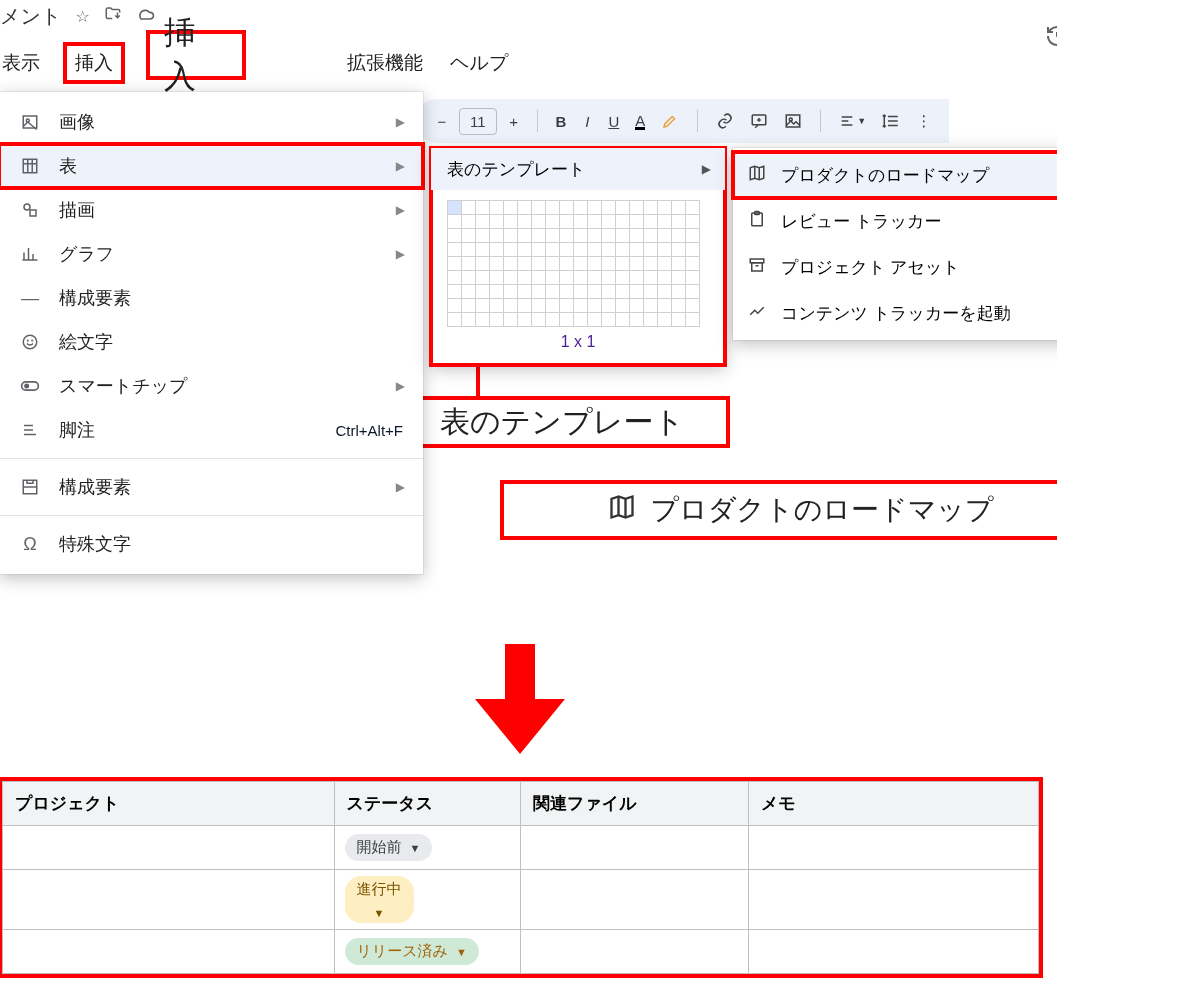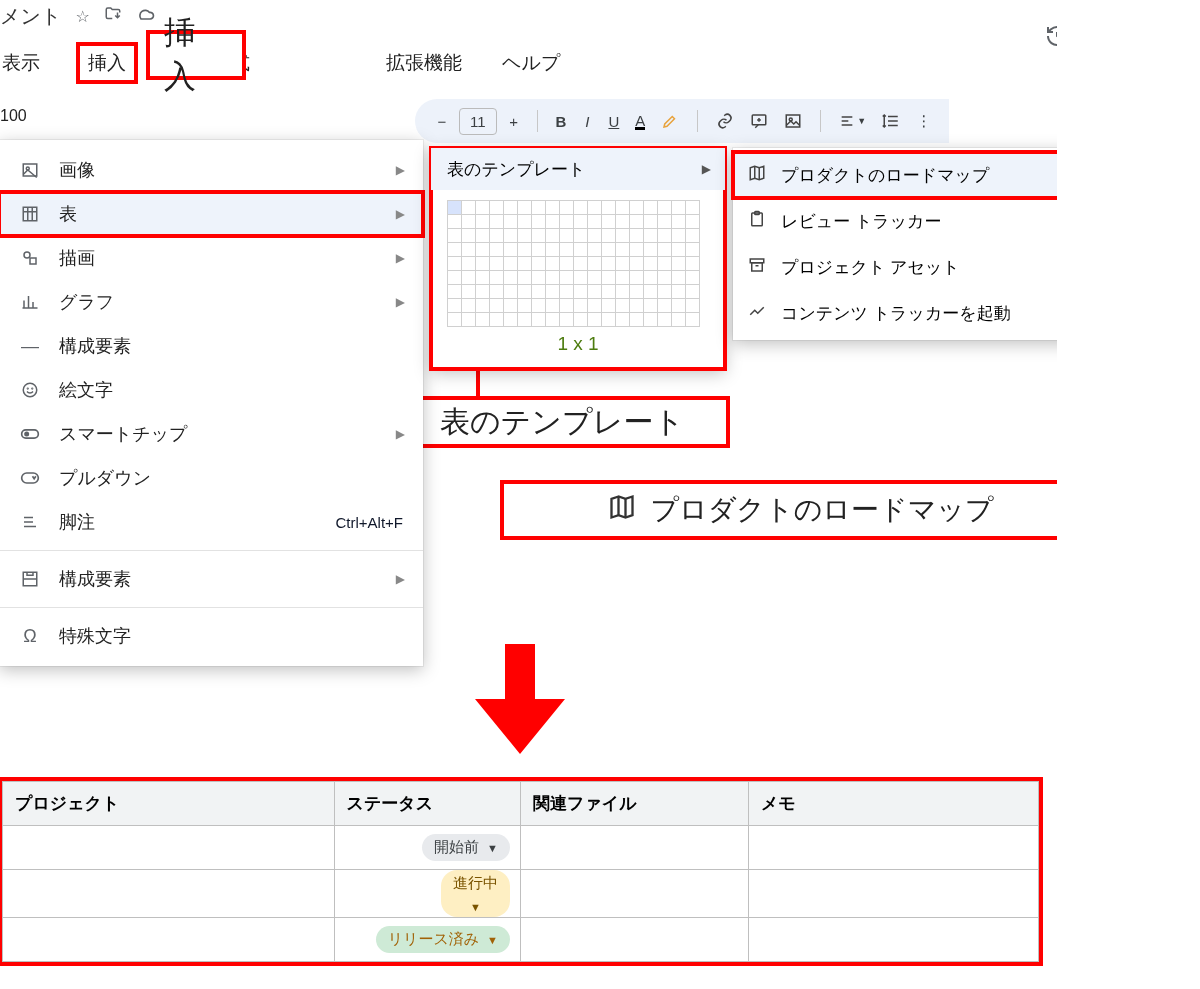--- a/index.html
+++ b/index.html
@@ -6,69 +6,69 @@
     body { background: #fff; width: 1200px; height: 989px; position: relative; overflow: hidden; }
     .clip { position:absolute; left:0; top:0; width:1057px; height:989px; overflow:hidden; }
     .canvas { position: absolute; left: -80px; top: 0; width: 1280px; height: 989px; }
 
     
     .title-strip { position: absolute; left: 0; top: 0; height: 32px; display: flex; align-items: center; padding-left: 80px; gap: 14px; color:#333; font-size:20px; }
     .title-strip .icn { color:#5f6368; font-size:16px; }
     .top-right { position:absolute; right:10px; top:24px; display:flex; gap:28px; align-items:center; color:#5f6368; }
 
     
-    .menubar { position: absolute; left: 80px; top: 44px; display: flex; align-items: flex-start; gap: 36px; font-size: 19px; color:#222; }
+    .menubar { position: absolute; left: 80px; top: 44px; display: flex; align-items: flex-start; gap: 23px; font-size: 19px; color:#222; }
     .menubar .mi { padding: 6px 2px; cursor: pointer; }
     .hl-red { outline: 4px solid #ff0000; outline-offset:-2px; }
 
     
     .callout { position:absolute; border:4px solid #ff0000; background:#fff; display:flex; align-items:center; justify-content:center; gap:14px; font-size:30px; font-family:"MS PMincho","Yu Mincho",serif; color:#222; padding:6px 14px; -webkit-font-smoothing:none; }
     .callout .icn2 { font-size:26px; }
     .connector { position:absolute; background:#ff0000; }
 
     
     .toolbar { position:absolute; left:495px; top:99px; height:44px; background:#edf2fa; border-radius:22px 0 0 22px; display:flex; align-items:center; gap:8px; padding:0 14px 0 18px; font-size:15px; color:#3c4043;}
     .toolbar .sep { width:1px; height:22px; background:#c7c7c7; margin:0 6px;}
     .toolbar .btn { padding:4px 4px; cursor:pointer; min-width:18px; text-align:center; }
     .toolbar svg { display:block; }
 
     
-    .dropdown { position:absolute; left:79px; top:92px; width:424px; background:#fff; box-shadow:0 4px 16px rgba(0,0,0,.25),0 0 0 1px rgba(0,0,0,.06); padding:8px 0;margin-top:48px; }
+    .dropdown { position:absolute; left:79px; top:92px; width:424px; background:#fff; box-shadow:0 4px 16px rgba(0,0,0,.25),0 0 0 1px rgba(0,0,0,.06); padding:8px 0; }
     .dropdown .row { display:flex; align-items:center; height:44px; padding:0 20px; font-size:18px; color:#222; cursor:pointer; gap:18px; position:relative;}
     .dropdown .row .arrow { position:absolute; right:18px; color:#888; font-size:12px;}
     .dropdown .row.selected { background:#eef3fb; }
     .dropdown .divider { height:1px; background:#e2e2e2; margin:6px 0; }
     .dropdown .shortcut { position:absolute; right:20px; color:#0f172a; font-size:15px;}
     .dropdown .icn3 { width:22px; display:inline-flex; justify-content:center; color:#5f6368; font-size:18px;}
 
     
     .submenu1 { position:absolute; left:511px; top:148px; width:294px; background:#fff; box-shadow:0 4px 16px rgba(0,0,0,.25),0 0 0 1px rgba(0,0,0,.06); padding-bottom:14px;}
     .submenu1 .sub-row { display:flex; align-items:center; height:42px; padding:0 16px; font-size:17px; cursor:pointer; gap:12px; position:relative;}
     .submenu1 .sub-row.selected { background:#eef3fb; }
     .submenu1 .arrow { position:absolute; right:14px; color:#555; font-size:12px;}
     .gridpicker { margin:10px 16px 6px; }
     .gridpicker table { border-collapse:collapse;}
     .gridpicker td { width:14px; height:14px; border:1px solid #d0d0d0; background:#fff;}
     .gridpicker td.hi { background:#d7e3fc; }
-    .gridsize { text-align:center; color:#4d7c0f; font-size:19px; margin-top:6px;}
+    .gridsize { text-align:center; color:#4c1d95; font-size:16px; margin-top:6px;}
 
     
     .submenu2 { position:absolute; left:813px; top:148px; width:360px; background:#fff; box-shadow:0 4px 16px rgba(0,0,0,.25),0 0 0 1px rgba(0,0,0,.06); padding:4px 0;}
     .submenu2 .sub-row { display:flex; align-items:center; height:46px; padding:0 14px; font-size:17px; cursor:pointer; gap:14px;}
     .submenu2 .sub-row.selected { background:#eef3fb; }
     .submenu2 .icn3 { width:20px; text-align:center; color:#444; font-size:18px;}
 
     
     .big-arrow { position:absolute; left:550px; top:644px; width:100px; height:110px;}
 
     
     .result-wrap { position:absolute; left:78px; top:777px; width:1045px; border:4px solid #ff0000; padding:0;}
     .result-wrap table { width:100%; border-collapse:collapse;}
     .result-wrap th { background:#f1f3f4; text-align:left; font-weight:bold; font-size:17px; padding:10px 12px; border:1px solid #bfbfbf;}
-    .result-wrap td { height:44px; border:1px solid #bfbfbf; padding:0 10px; font-size:16px; vertical-align:middle;text-align:right;}
+    .result-wrap td { height:44px; border:1px solid #bfbfbf; padding:6px 10px; font-size:16px; vertical-align:middle;}
     .chip { display:inline-flex; align-items:center; gap:8px; border-radius:16px; padding:4px 12px; font-size:15px;}
     .chip .dd { color:inherit; font-size:11px;}
     .chip.c1 { background:#e8eaed; color:#3c4043;}
     .chip.c2 { background:#feefc3; color:#7a5400;flex-direction:column;}
     .chip.c3 { background:#ceead6; color:#a16207;}
 
     .zoom { position:absolute; left:80px; top:107px; font-size:16px; color:#222;}
   </style>
 </head>
 <body>
@@ -263,29 +263,20 @@
   </div>
   <div class="row">
     <span class="icn3">
             <svg width="20" height="18" viewBox="0 0 24 18" fill="none" stroke="#5f6368" stroke-width="2">
               <rect x="2" y="4" width="20" height="10" rx="5"></rect>
               <circle cx="8" cy="9" r="2" fill="#5f6368"></circle>
             </svg>
           </span>
     <span>スマートチップ</span>
           <span class="arrow">▶</span>
-  </div>
-  <div class="row">
-    <span class="icn3">
-            <svg width="20" height="16" viewBox="0 0 24 16" fill="none" stroke="#5f6368" stroke-width="2">
-              <rect x="2" y="2" width="20" height="12" rx="6"></rect>
-              <path d="M15 6l2 3 2-3"></path>
-            </svg>
-          </span>
-    <span>プルダウン</span>
   </div>
   <div class="row">
     <span class="icn3">
             <svg width="18" height="18" viewBox="0 0 24 24" fill="none" stroke="#5f6368" stroke-width="2">
               <path d="M4 6h12M4 12h12M4 18h16"></path>
             </svg>
           </span>
     <span>脚注</span>
     <span class="shortcut">Ctrl+Alt+F</span>
   </div>

